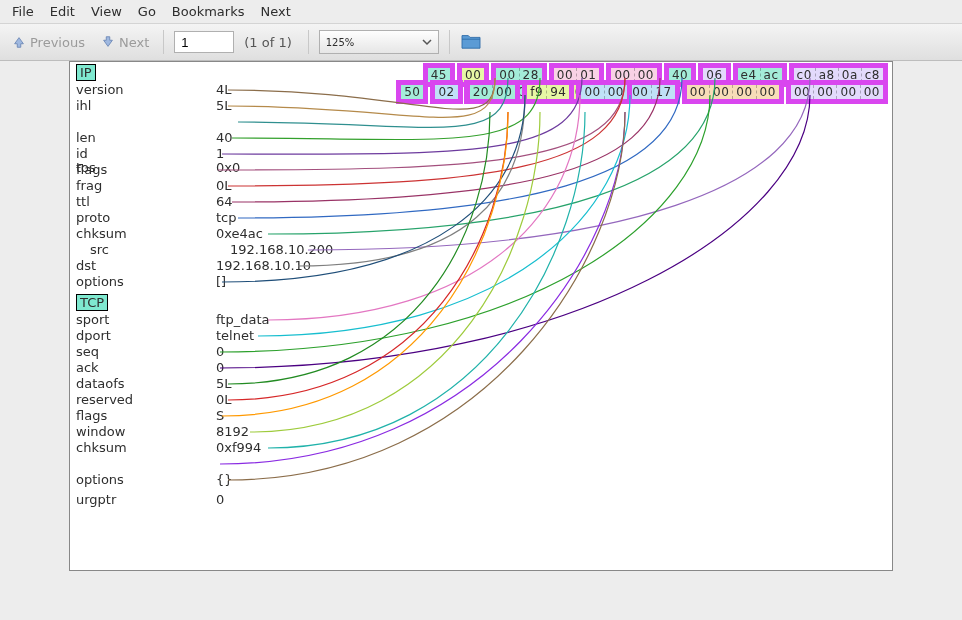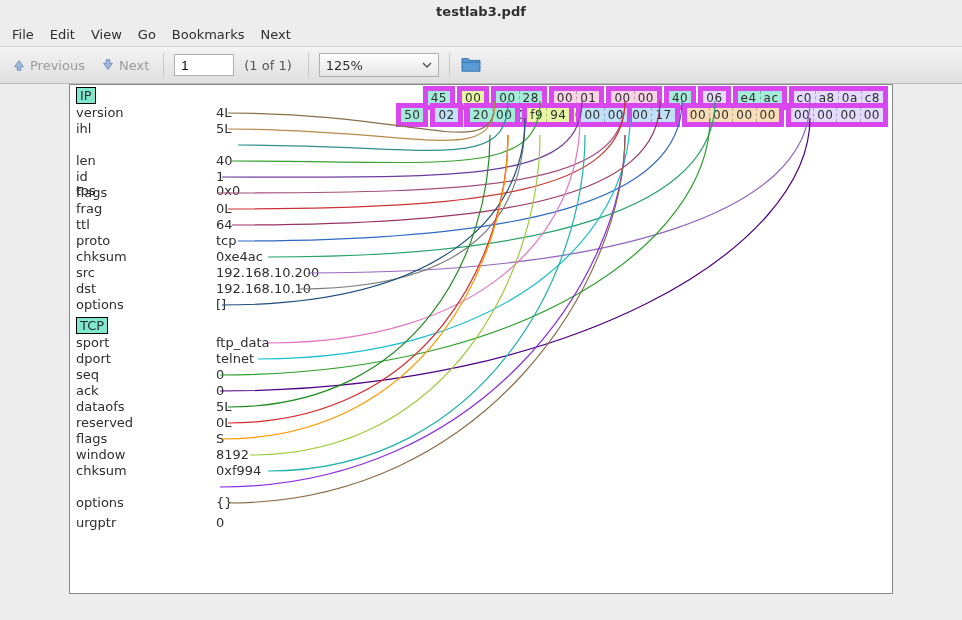--- a/index.html
+++ b/index.html
@@ -17,21 +17,21 @@
   .toolbar {
     display:flex; align-items:center; gap:8px; padding:6px 8px;
     background: linear-gradient(#f4f4f4,#dfdfdf);
     border-bottom:1px solid #bdbdbd;
   }
   .nav-btn { display:flex; align-items:center; gap:4px; color:#9b9b9b; padding:2px 4px;}
   .nav-btn svg { width:14px; height:14px; }
   .sep { width:1px; height:24px; background:#c8c8c8; margin:0 2px;}
   .page-input { width:60px; height:22px; border:1px solid #b0b0b0; background:#fff; padding:2px 6px; font-size:13px;}
   .page-count { color:#555; padding-left:2px; padding-right:6px;}
-  .zoom-select { width:120px; height:24px; border:1px solid #b0b0b0; background:linear-gradient(#fefefe,#e6e6e6); padding:2px 6px; font-size:13px; display:flex; align-items:center; justify-content:space-between;}
+  .zoom-select { width:120px; height:24px; border:1px solid #b0b0b0; background:linear-gradient(#fefefe,#e6e6e6); padding:2px 6px; font-size:10px; display:flex; align-items:center; justify-content:space-between;}
   .folder-icon svg { width:22px; height:18px;}
   .content-area { flex:1; display:flex; justify-content:center; overflow:hidden; padding-top:0; background:#ededed;}
   .page {
     position:relative; width:824px; height:510px; background:#fff;
     border:1px solid #888; margin-top:0;
     font-family: "DejaVu Sans", Arial, sans-serif;
     font-size:13px;
   }
   
   .hdr-badge { position:absolute; border:1px solid #000; background:#7fe9d0; padding:0 3px; font-weight:normal;}
@@ -55,21 +55,20 @@
   .g-blue  { background:#c0e1f7;text-align:right;}
   .g-lav   { background:#e3dafc;}
   
   svg.links { position:absolute; left:0; top:0; width:824px; height:510px; pointer-events:none;}
   svg.links path { fill:none; stroke-width:1.2;}
 </style>
 </head>
 <body>
 
 <div class="window">
-  <div class="titlebar">testlab3.pdf</div>
 
   <div class="menubar">
     <span>File</span>
     <span>Edit</span>
     <span>View</span>
     <span>Go</span>
     <span>Bookmarks</span>
     <span>Next</span>
   </div>
 
@@ -143,21 +142,21 @@
             <span class="field-val">64</span>
           </div>
           <div class="field-row" style="top: 148px;">
             <span class="field-name">proto</span>
             <span class="field-val">tcp</span>
           </div>
           <div class="field-row" style="top: 164px;">
             <span class="field-name">chksum</span>
             <span class="field-val">0xe4ac</span>
           </div>
-          <div class="field-row" style="top: 180px;">
+          <div class="field-row" style="top: 180px; margin-left: 14px;">
             <span class="field-name">src</span>
             <span class="field-val">192.168.10.200</span>
           </div>
           <div class="field-row" style="top: 196px;">
             <span class="field-name">dst</span>
             <span class="field-val">192.168.10.10</span>
           </div>
           <div class="field-row" style="top: 212px;">
             <span class="field-name">options</span>
             <span class="field-val">[]</span>

